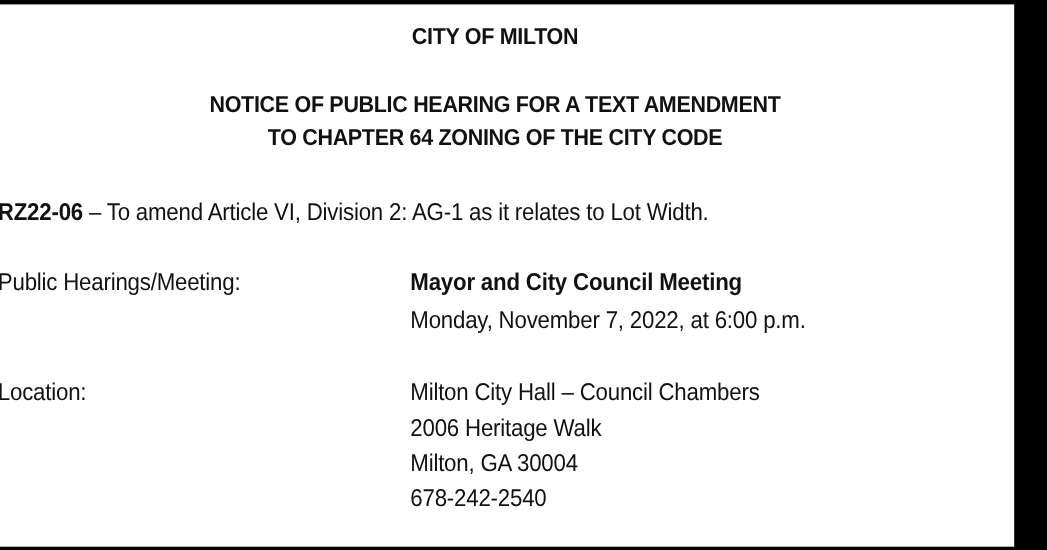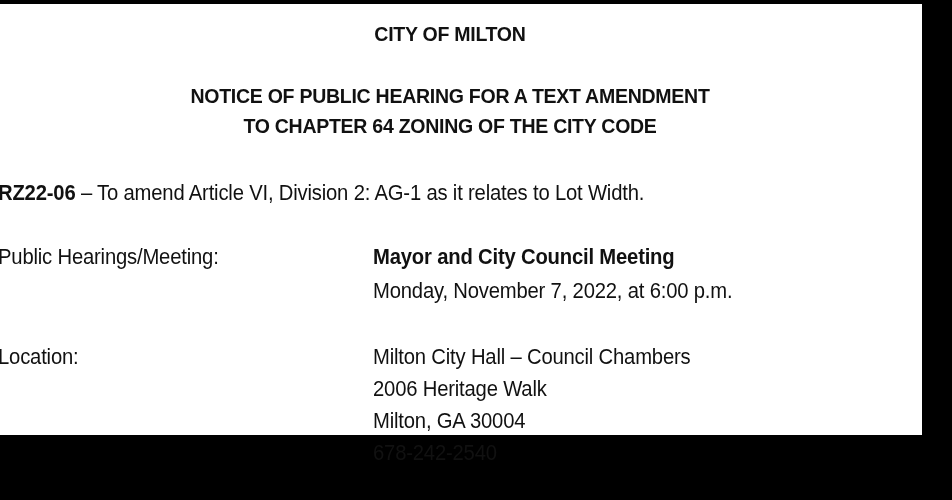--- a/index.html
+++ b/index.html
@@ -6,21 +6,21 @@
   body {
     width: 952px; height: 500px; overflow: hidden;
     background: #000000;
     position: relative;
     font-family: "Liberation Sans", "DejaVu Sans", sans-serif;
     color: #111111;
   }
   .sheet {
     position: absolute;
     left: 0; top: 4px;
-    width: 922px; height: 431px;
+    width: 922px; height: 493px;
     background: #ffffff;
   }
   .center {
     position: absolute; left: 0; width: 900px;
     text-align: center; font-weight: bold;
     font-size: 21px; letter-spacing: -0.3px;
     transform: scaleX(0.93); transform-origin: center;
   }
   .line {
     position: absolute; font-size: 22px; white-space: nowrap;

